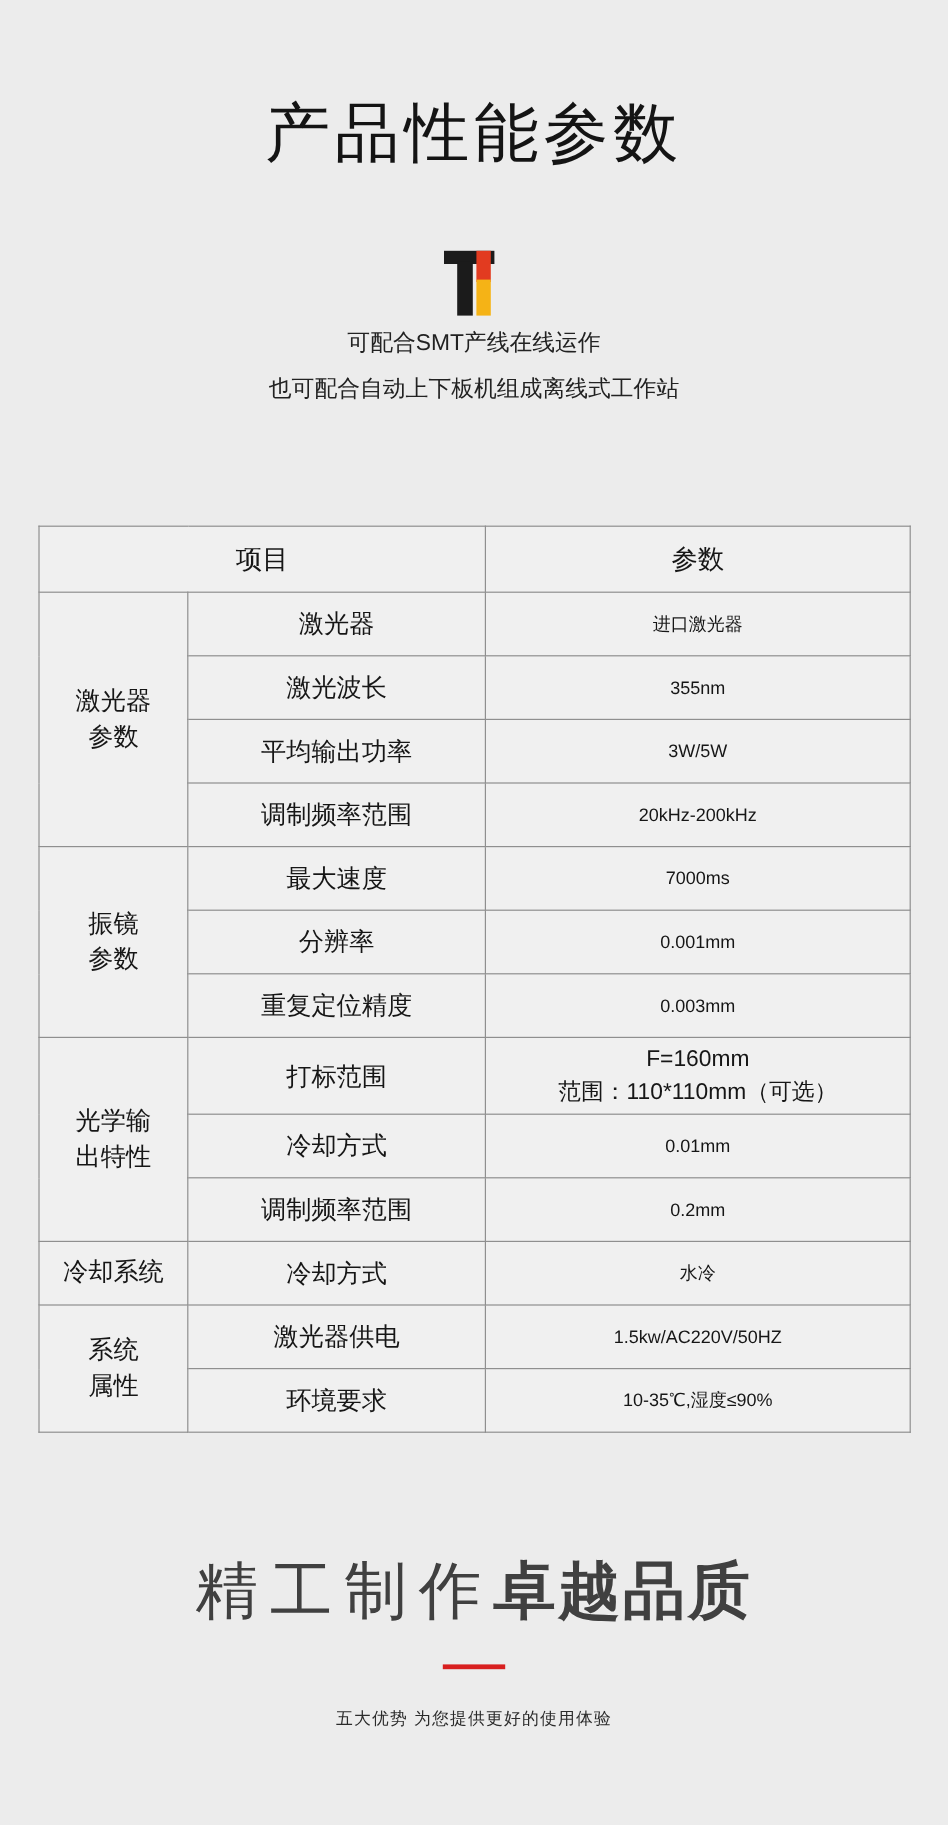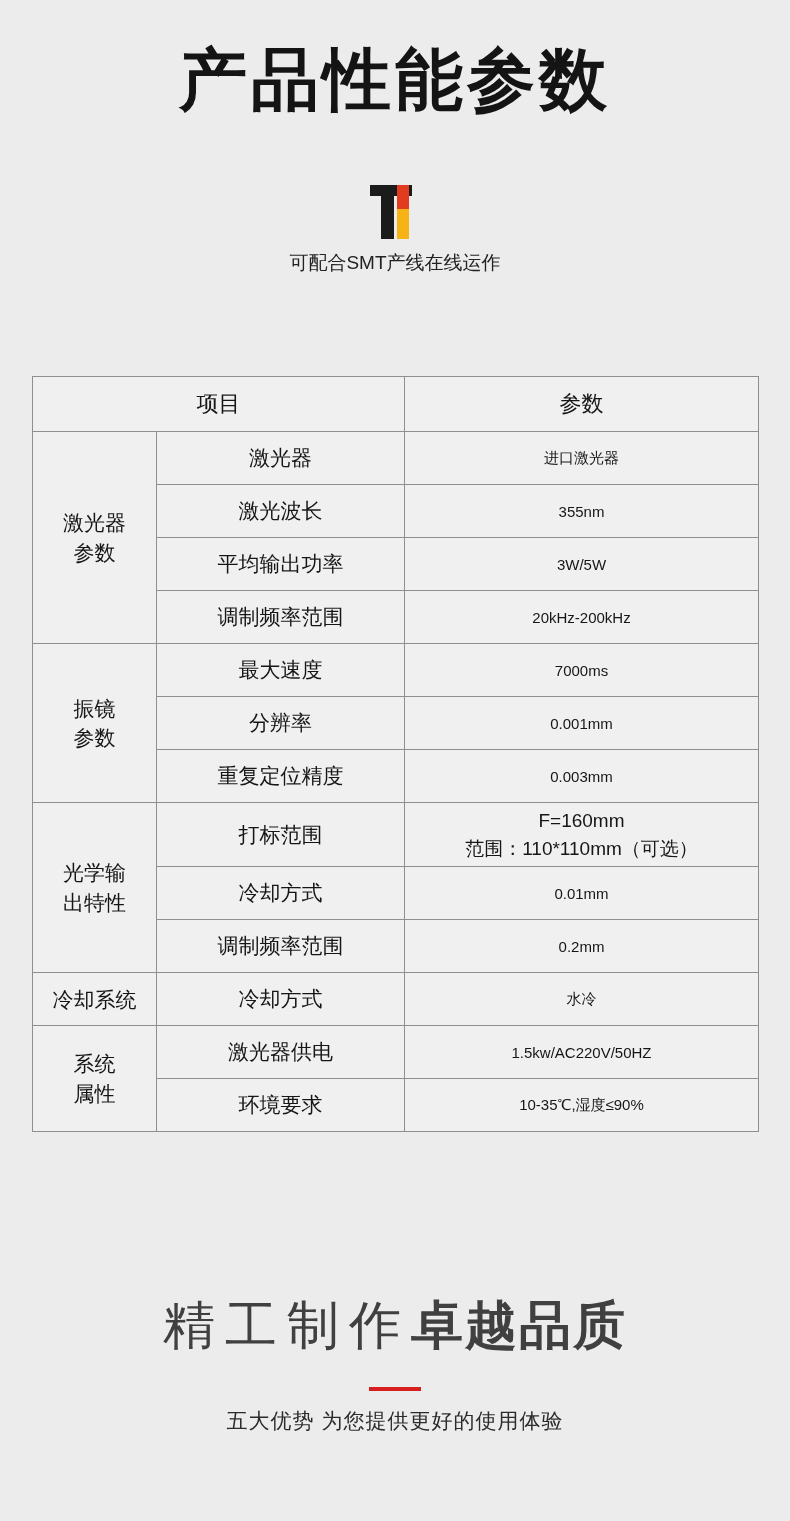--- a/index.html
+++ b/index.html
@@ -13,26 +13,27 @@
     background: #ececec;
     font-family: "Liberation Sans", sans-serif;
     color: #1a1a1a;
     overflow: hidden;
     position: relative;
   }
 
   
   .page-title {
     text-align: center;
-    font-size: 68px;
-    font-weight: bold;
+    font-size: 54px;
+    font-weight: normal;
     letter-spacing: 4px;
     color: #141414;
     padding-top: 40px;
     line-height: 1.15;
+    margin-top: 40px;
   }
 
   .logo-wrap {
     display: flex;
     justify-content: center;
     align-items: center;
     margin-top: 62px;
     height: 64px;
   }
   .logo-mark {
@@ -147,22 +148,22 @@
     font-weight: bold;
     letter-spacing: 2px;
   }
   .divider {
     width: 52px;
     height: 4px;
     background: #d81f1f;
     margin: 26px auto 0 auto;
   }
   .sub-slogan {
-    margin-top: 16px;
-    font-size: 21px;
+    margin-top: 33px;
+    font-size: 14px;
     color: #2b2b2b;
     letter-spacing: 1px;
   }
 </style>
 </head>
 <body>
 
 <div>
   <div class="page-title">产品性能参数</div>
 
@@ -170,20 +171,21 @@
     <div class="logo-mark">
       <div class="logo-t-top"></div>
       <div class="logo-t-stem"></div>
       <div class="logo-flame-red"></div>
       <div class="logo-flame-yellow"></div>
     </div>
   </div>
 
   <div class="subtitle-block">
     <div>可配合SMT产线在线运作</div>
+    <div>也可配合自动上下板机组成离线式工作站</div>
   </div>
 </div>
 
 <div class="table-wrap">
   <table class="spec">
     <colgroup>
       <col class="col-group">
       <col class="col-item">
       <col class="col-value">
     </colgroup>

